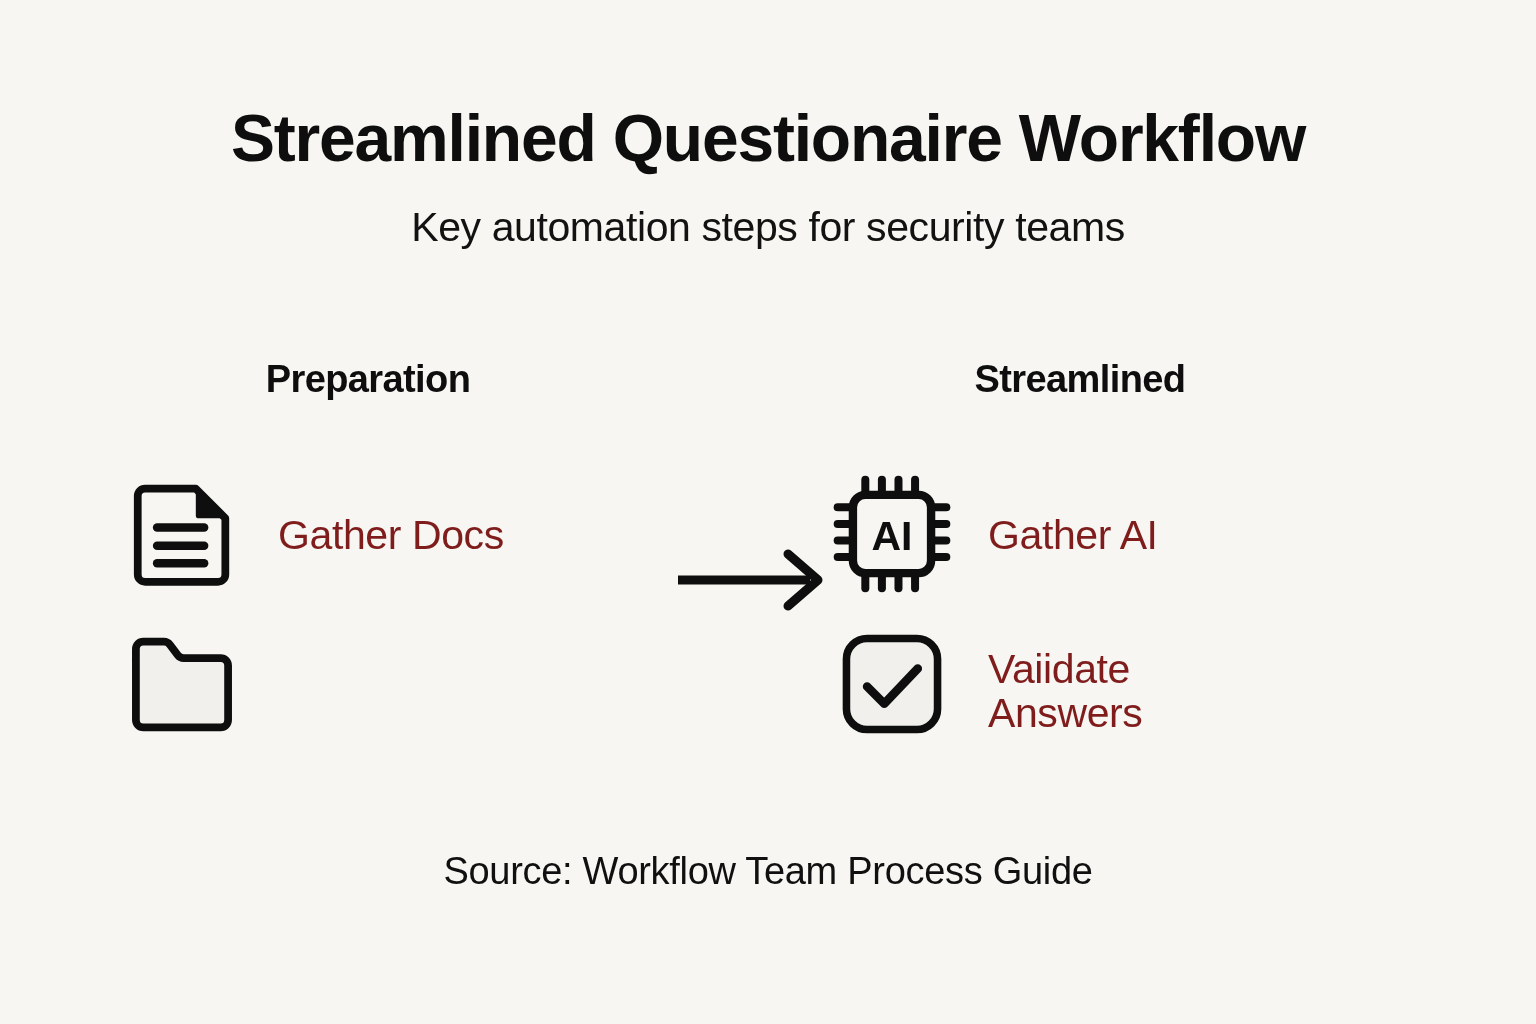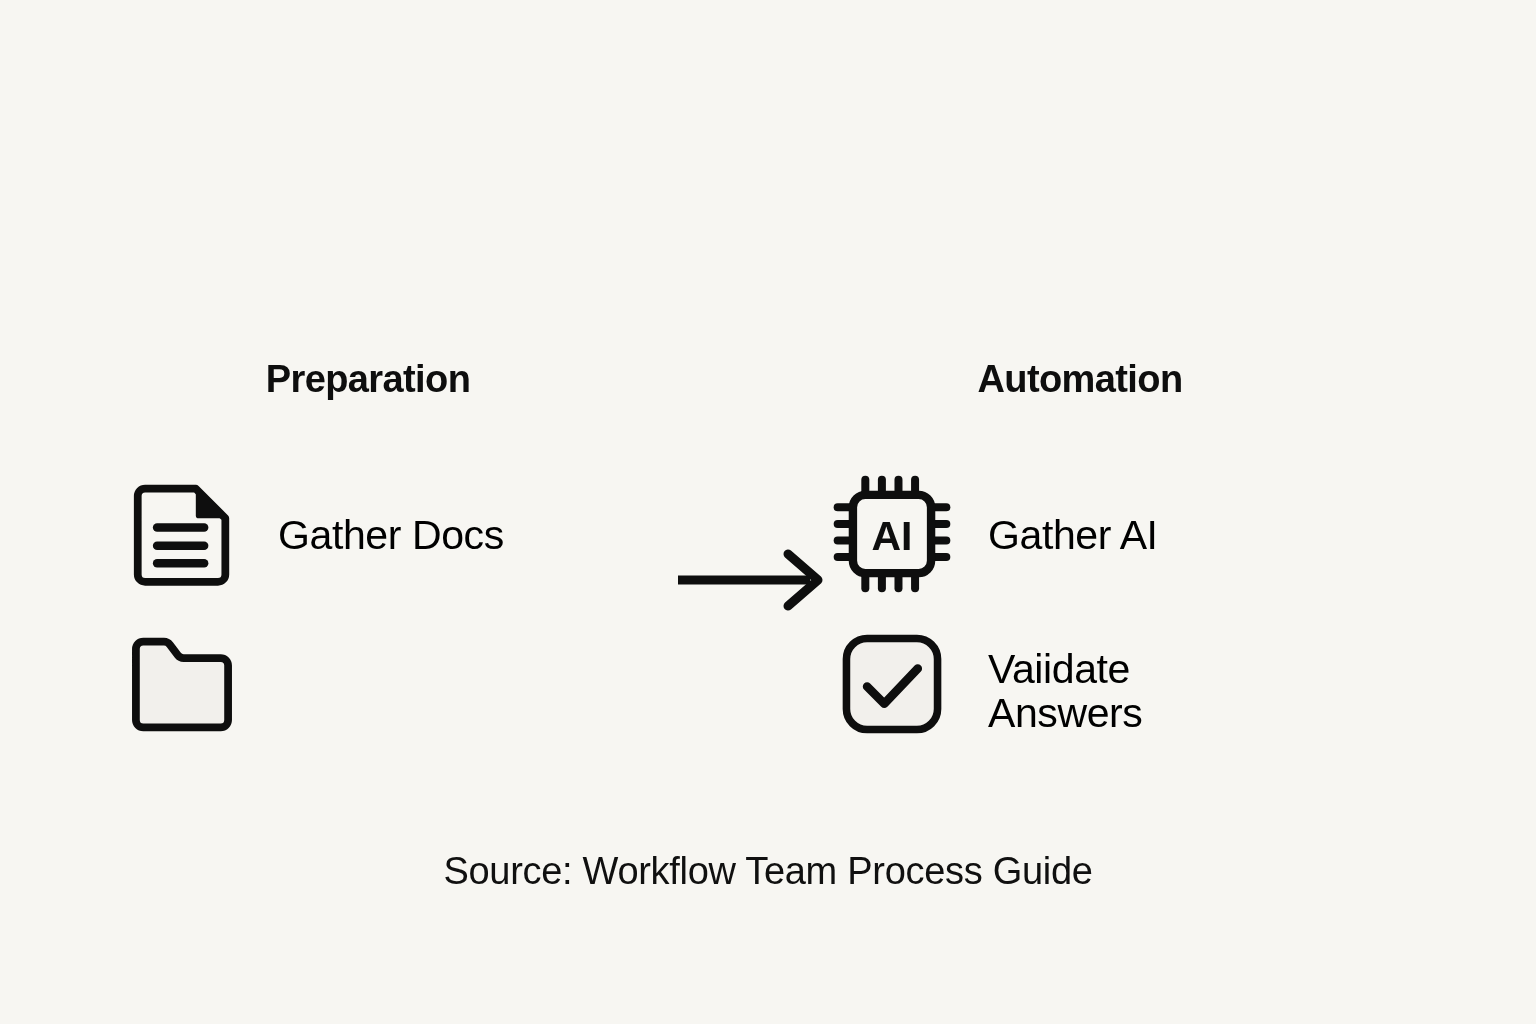--- a/index.html
+++ b/index.html
@@ -92,21 +92,21 @@
     display: flex;
     align-items: flex-start;
     justify-content: center;
   }
   .item-icon svg { display: block; }
   .item-label {
     font-size: 41px;
     font-weight: normal;
     line-height: 1.08;
     letter-spacing: -0.4px;
-    color: #000000;
+    color: #7f1d1d;
     margin-left: 34px;
     max-width: 300px;
   }
 
   
   .arrow {
     position: absolute;
     left: 672px;
     top: 540px;
     width: 160px;
@@ -128,20 +128,24 @@
     color: #101010;
     margin: 0;
     white-space: nowrap;
   }
 </style>
 </head>
 <body>
 
 <div class="canvas">
 
+  <div class="header">
+    <h1 class="title">Streamlined Questionaire Workflow</h1>
+    <p class="subtitle">Key automation steps for security teams</p>
+  </div>
 
   <div class="columns">
 
     <div class="column column-left">
       <div class="col-header">Preparation</div>
 
       <div class="item-row">
         <span class="item-icon">
           <svg width="118" height="118" viewBox="0 0 64 64" aria-hidden="true">
             <path d="M12 8.5h27.5L55.5 24.5V55a4 4 0 0 1-4 4H12a4 4 0 0 1-4-4V12.5a4 4 0 0 1 4-4z" fill="#f7f6f2" stroke="#0e0e0e" stroke-width="4.2" stroke-linejoin="round"></path>
@@ -159,21 +163,21 @@
       <div class="item-row">
         <span class="item-icon">
           <svg width="118" height="112" viewBox="0 0 64 60" aria-hidden="true">
             <path d="M7 10.5a4 4 0 0 1 4-4h11.2a4 4 0 0 1 3.2 1.6l4.3 5.7a4 4 0 0 0 3.2 1.6H53a4 4 0 0 1 4 4V49a4 4 0 0 1-4 4H11a4 4 0 0 1-4-4z" fill="#f2f0ec" stroke="#0e0e0e" stroke-width="4.2" stroke-linejoin="round"></path>
           </svg>
         </span>
       </div>
     </div>
 
     <div class="column column-right">
-      <div class="col-header">Automation</div>
+      <div class="col-header">Streamlined</div>
 
       <div class="item-row">
         <span class="item-icon">
           <svg width="122" height="122" viewBox="0 0 64 64" aria-hidden="true">
             <g stroke="#0e0e0e" stroke-width="4.2" stroke-linecap="round">
 
               <line x1="18" y1="3.5" x2="18" y2="12"></line>
               <line x1="26.7" y1="3.5" x2="26.7" y2="12"></line>
               <line x1="35.4" y1="3.5" x2="35.4" y2="12"></line>
               <line x1="44.1" y1="3.5" x2="44.1" y2="12"></line>

